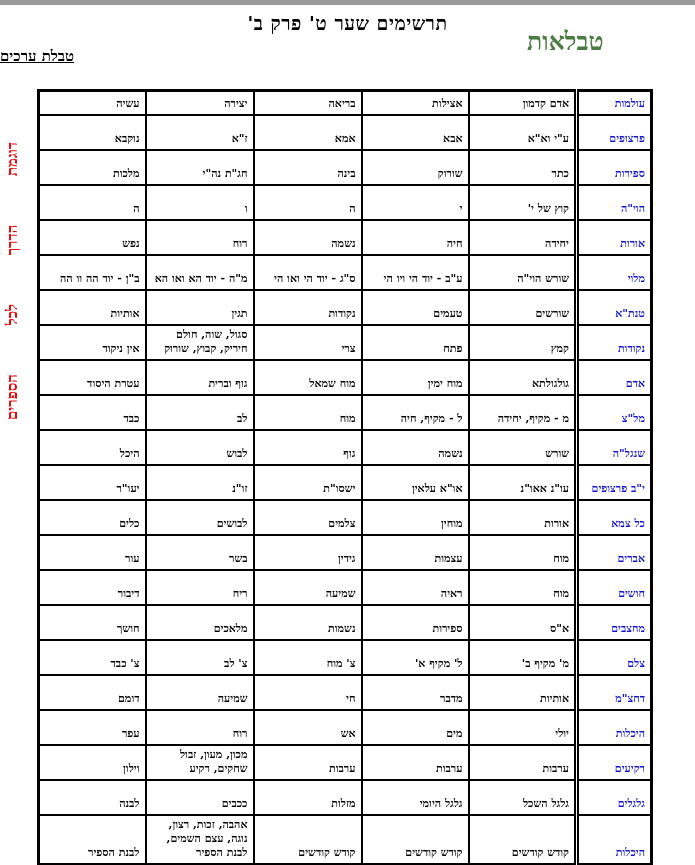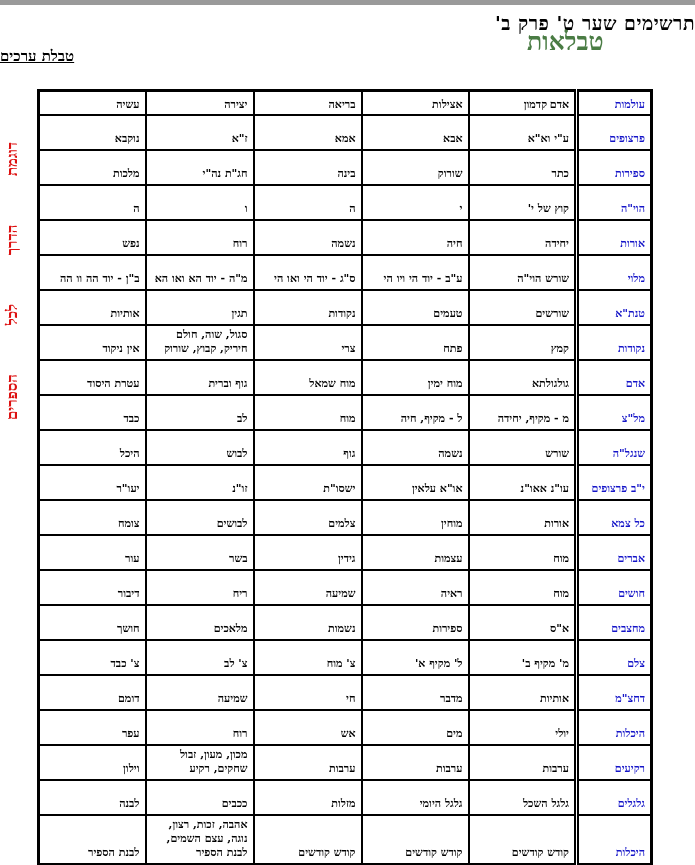--- a/index.html
+++ b/index.html
@@ -3,21 +3,21 @@
 <meta charset="utf-8">
 <style>
   html,body{margin:0;padding:0;}
   body{
     width:695px;height:865px;background:#ffffff;position:relative;overflow:hidden;
     font-family:"DejaVu Serif","Liberation Serif","DejaVu Sans",serif;
     -webkit-font-smoothing:antialiased;
   }
   .scan-edge{position:absolute;top:0;left:0;width:695px;height:5px;background:#9a9a9a;}
   .page-title{
-    position:absolute;top:12px;left:0;width:695px;text-align:right;
+    position:absolute;top:12px;left:0;width:695px;text-align:center;
     font-size:19px;font-weight:bold;color:#000;direction:rtl;letter-spacing:.5px;
   }
   .page-subtitle{
     position:absolute;top:47px;left:0;width:607px;text-align:left;
     font-size:15px;font-weight:bold;color:#000;text-decoration:underline;direction:rtl;
   }
   .tables-wordmark{
     position:absolute;top:27px;left:527px;width:160px;
     font-size:25px;font-weight:bold;color:var(--green,#4a7c44);direction:rtl;text-align:left;
   }
@@ -32,21 +32,21 @@
     border-collapse:collapse;table-layout:fixed;direction:rtl;
     border:3px solid #000;
   }
   table.values th,table.values td{
     border:2px solid #000;
     font-size:11px;line-height:14px;font-weight:bold;color:#000;
     text-align:right;vertical-align:bottom;
     padding:2px 5px 3px 2px;
     white-space:pre-line;overflow:hidden;
   }
-  table.values thead th{height:17px;vertical-align:bottom;font-family:Liberation Serif, serif;}
+  table.values thead th{height:17px;vertical-align:bottom;}
   table.values tbody td,table.values tbody th{height:28px;}
   .rowlabel{color:var(--blue,#1414c8) !important;border-left:5px double #000 !important;}
 </style>
 </head>
 <body>
 
 <div class="page-root">
   <div class="scan-edge"></div>
   <div class="page-title">תרשימים שער ט' פרק ב'</div>
   <div class="page-subtitle">טבלת ערכים</div>
@@ -161,21 +161,21 @@
           <td>ישסו"ת</td>
           <td>זו"נ</td>
           <td>יעו"ר</td>
         </tr>
         <tr>
           <td class="rowlabel">כל צמא</td>
           <td>אורות</td>
           <td>מוחין</td>
           <td>צלמים</td>
           <td>לבושים</td>
-          <td>צומח</td>
+          <td>כלים</td>
         </tr>
         <tr>
           <td class="rowlabel">אברים</td>
           <td>מוח</td>
           <td>עצמות</td>
           <td>גידין</td>
           <td>בשר</td>
           <td>עור</td>
         </tr>
         <tr>

